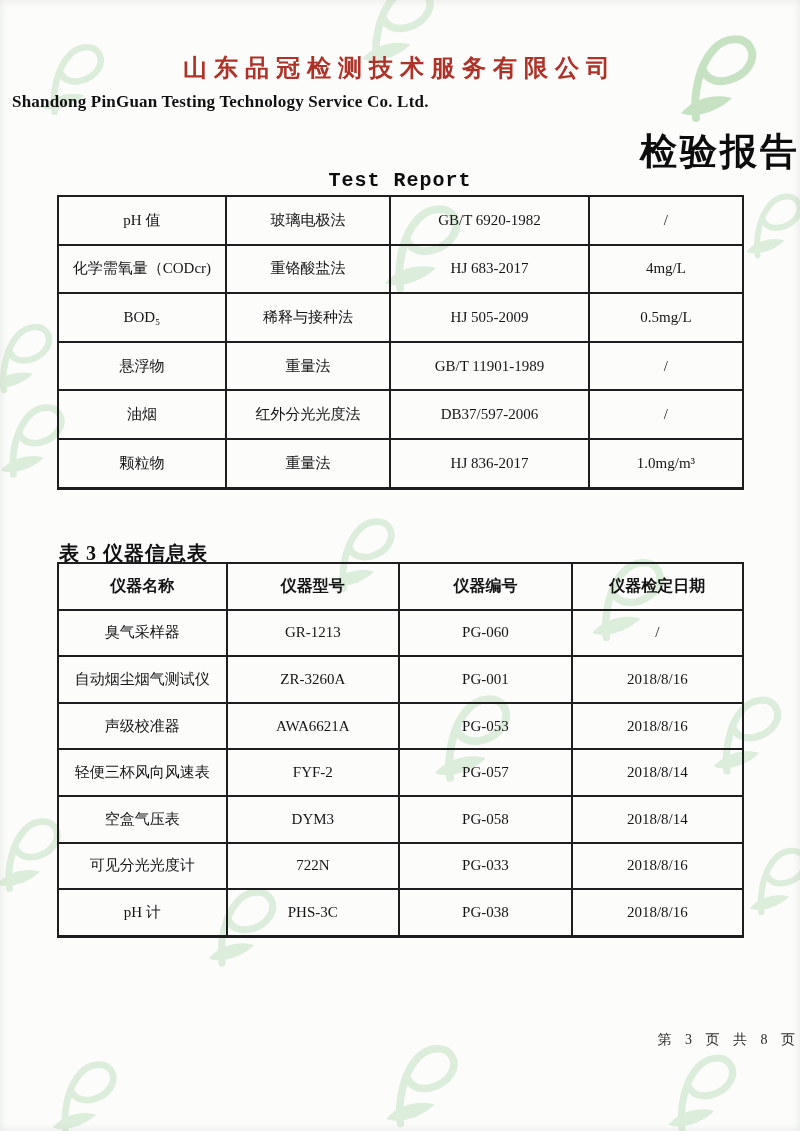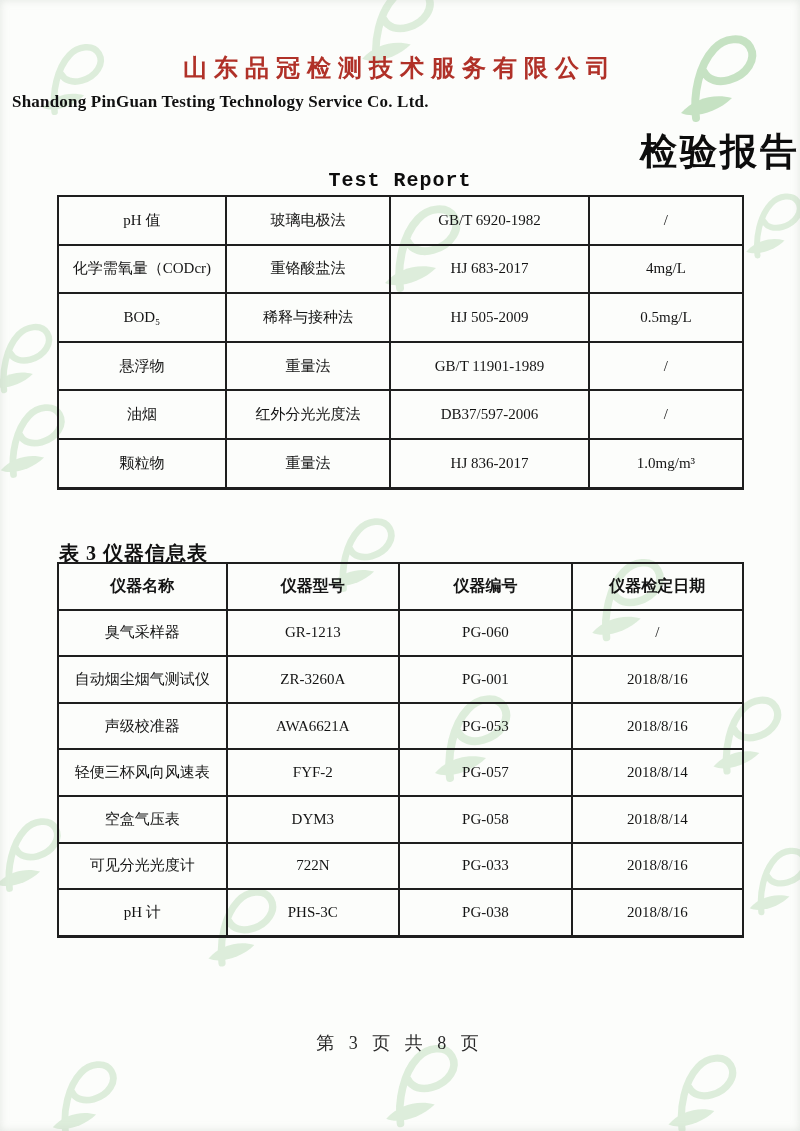--- a/index.html
+++ b/index.html
@@ -52,22 +52,22 @@
   .t-instrument{top:562px;border-bottom:3px solid #1e1e1e;}
   .t-instrument td,.t-instrument th{height:44.6px;}
   .t-instrument th{font-size:16px;font-weight:bold;font-family:Liberation Serif, serif;}
   .caption{
     position:absolute;left:59px;top:540px;
     font-size:20px;font-weight:bold;color:#101010;letter-spacing:1px;
   }
 
   
   .footer{
-    position:absolute;top:1031px;left:0;width:100%;text-align:center;
-    font-size:18px;color:#2a2a2a;letter-spacing:5px;
+    position:absolute;top:1031px;left:0;width:100%;text-align:right;
+    font-size:14px;color:#2a2a2a;letter-spacing:5px;
   }
 
   
   .scan-edge{position:absolute;inset:0;box-shadow:inset 0 0 8px rgba(180,190,180,.35);pointer-events:none;}
 </style>
 </head>
 <body>
 
 <div class="page">
 

